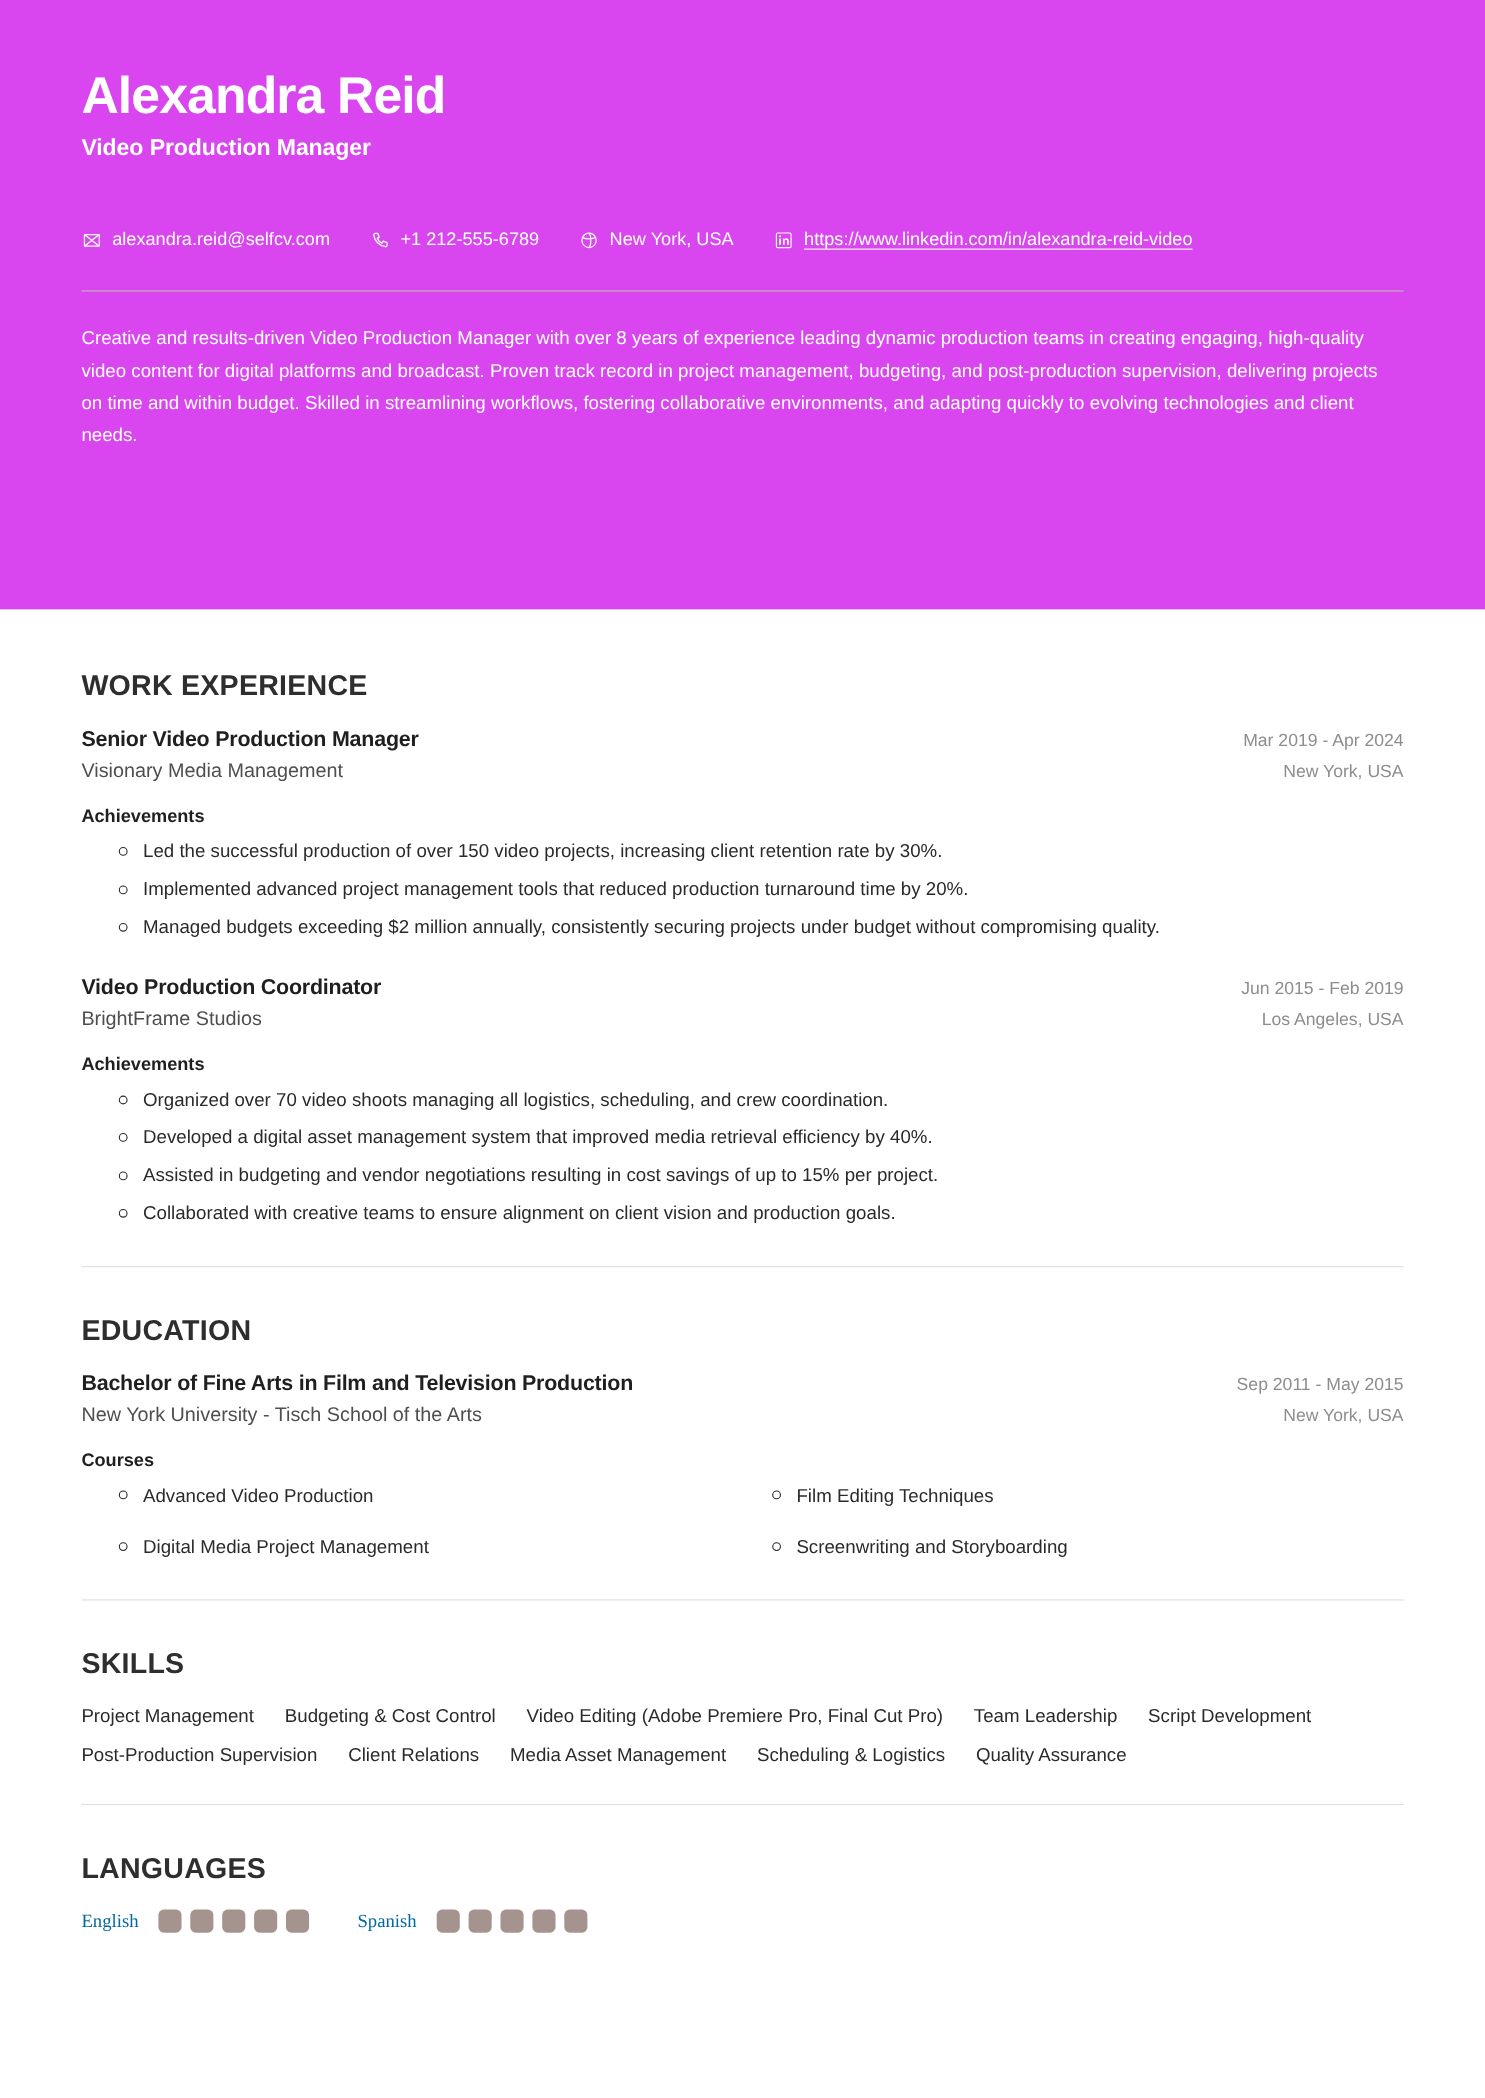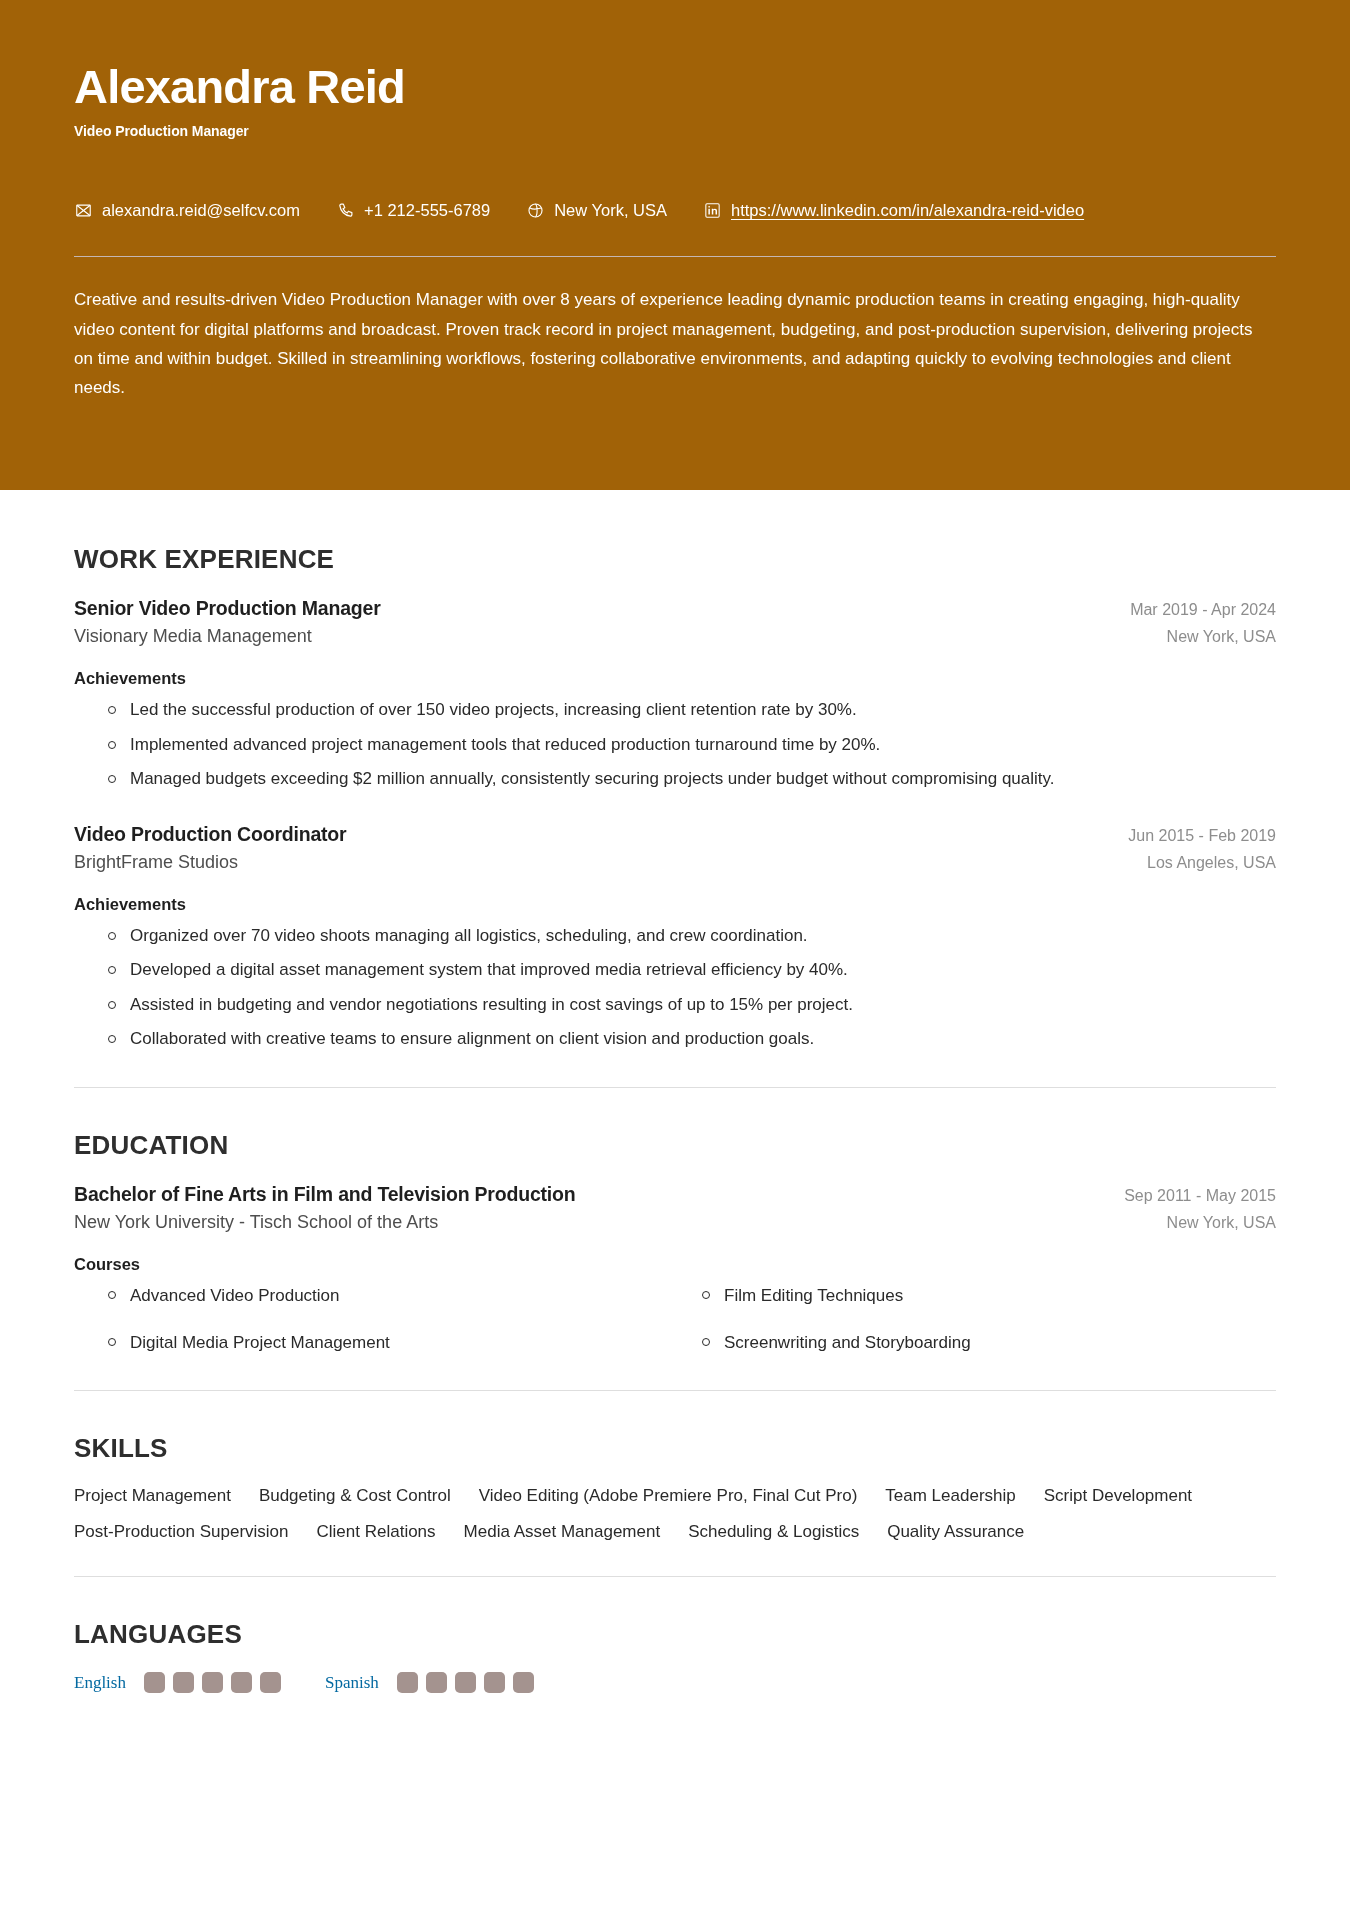--- a/index.html
+++ b/index.html
@@ -7,35 +7,35 @@
   body {
     width: 1350px;
     min-height: 1907px;
     background: #ffffff;
     font-family: "Liberation Sans", sans-serif;
     -webkit-font-smoothing: antialiased;
   }
 
   
   .header {
-    background: #a16207;
+    background: #d946ef;
     padding: 62px 74px 0 74px;
-    height: 490px;
+    height: 554px;
     position: relative;
   }
   .name {
     font-size: 47px;
     font-weight: 700;
     color: #ffffff;
     letter-spacing: -0.8px;
     line-height: 1.05;
     margin: 0 0 12px 0;
   }
   .job-title {
-    font-size: 14px;
+    font-size: 21px;
     font-weight: 700;
     color: #ffffff;
     letter-spacing: -0.1px;
     margin: 0;
   }
   .contact-row {
     display: flex;
     align-items: flex-end;
     flex-wrap: wrap;
     margin-top: 62px;

